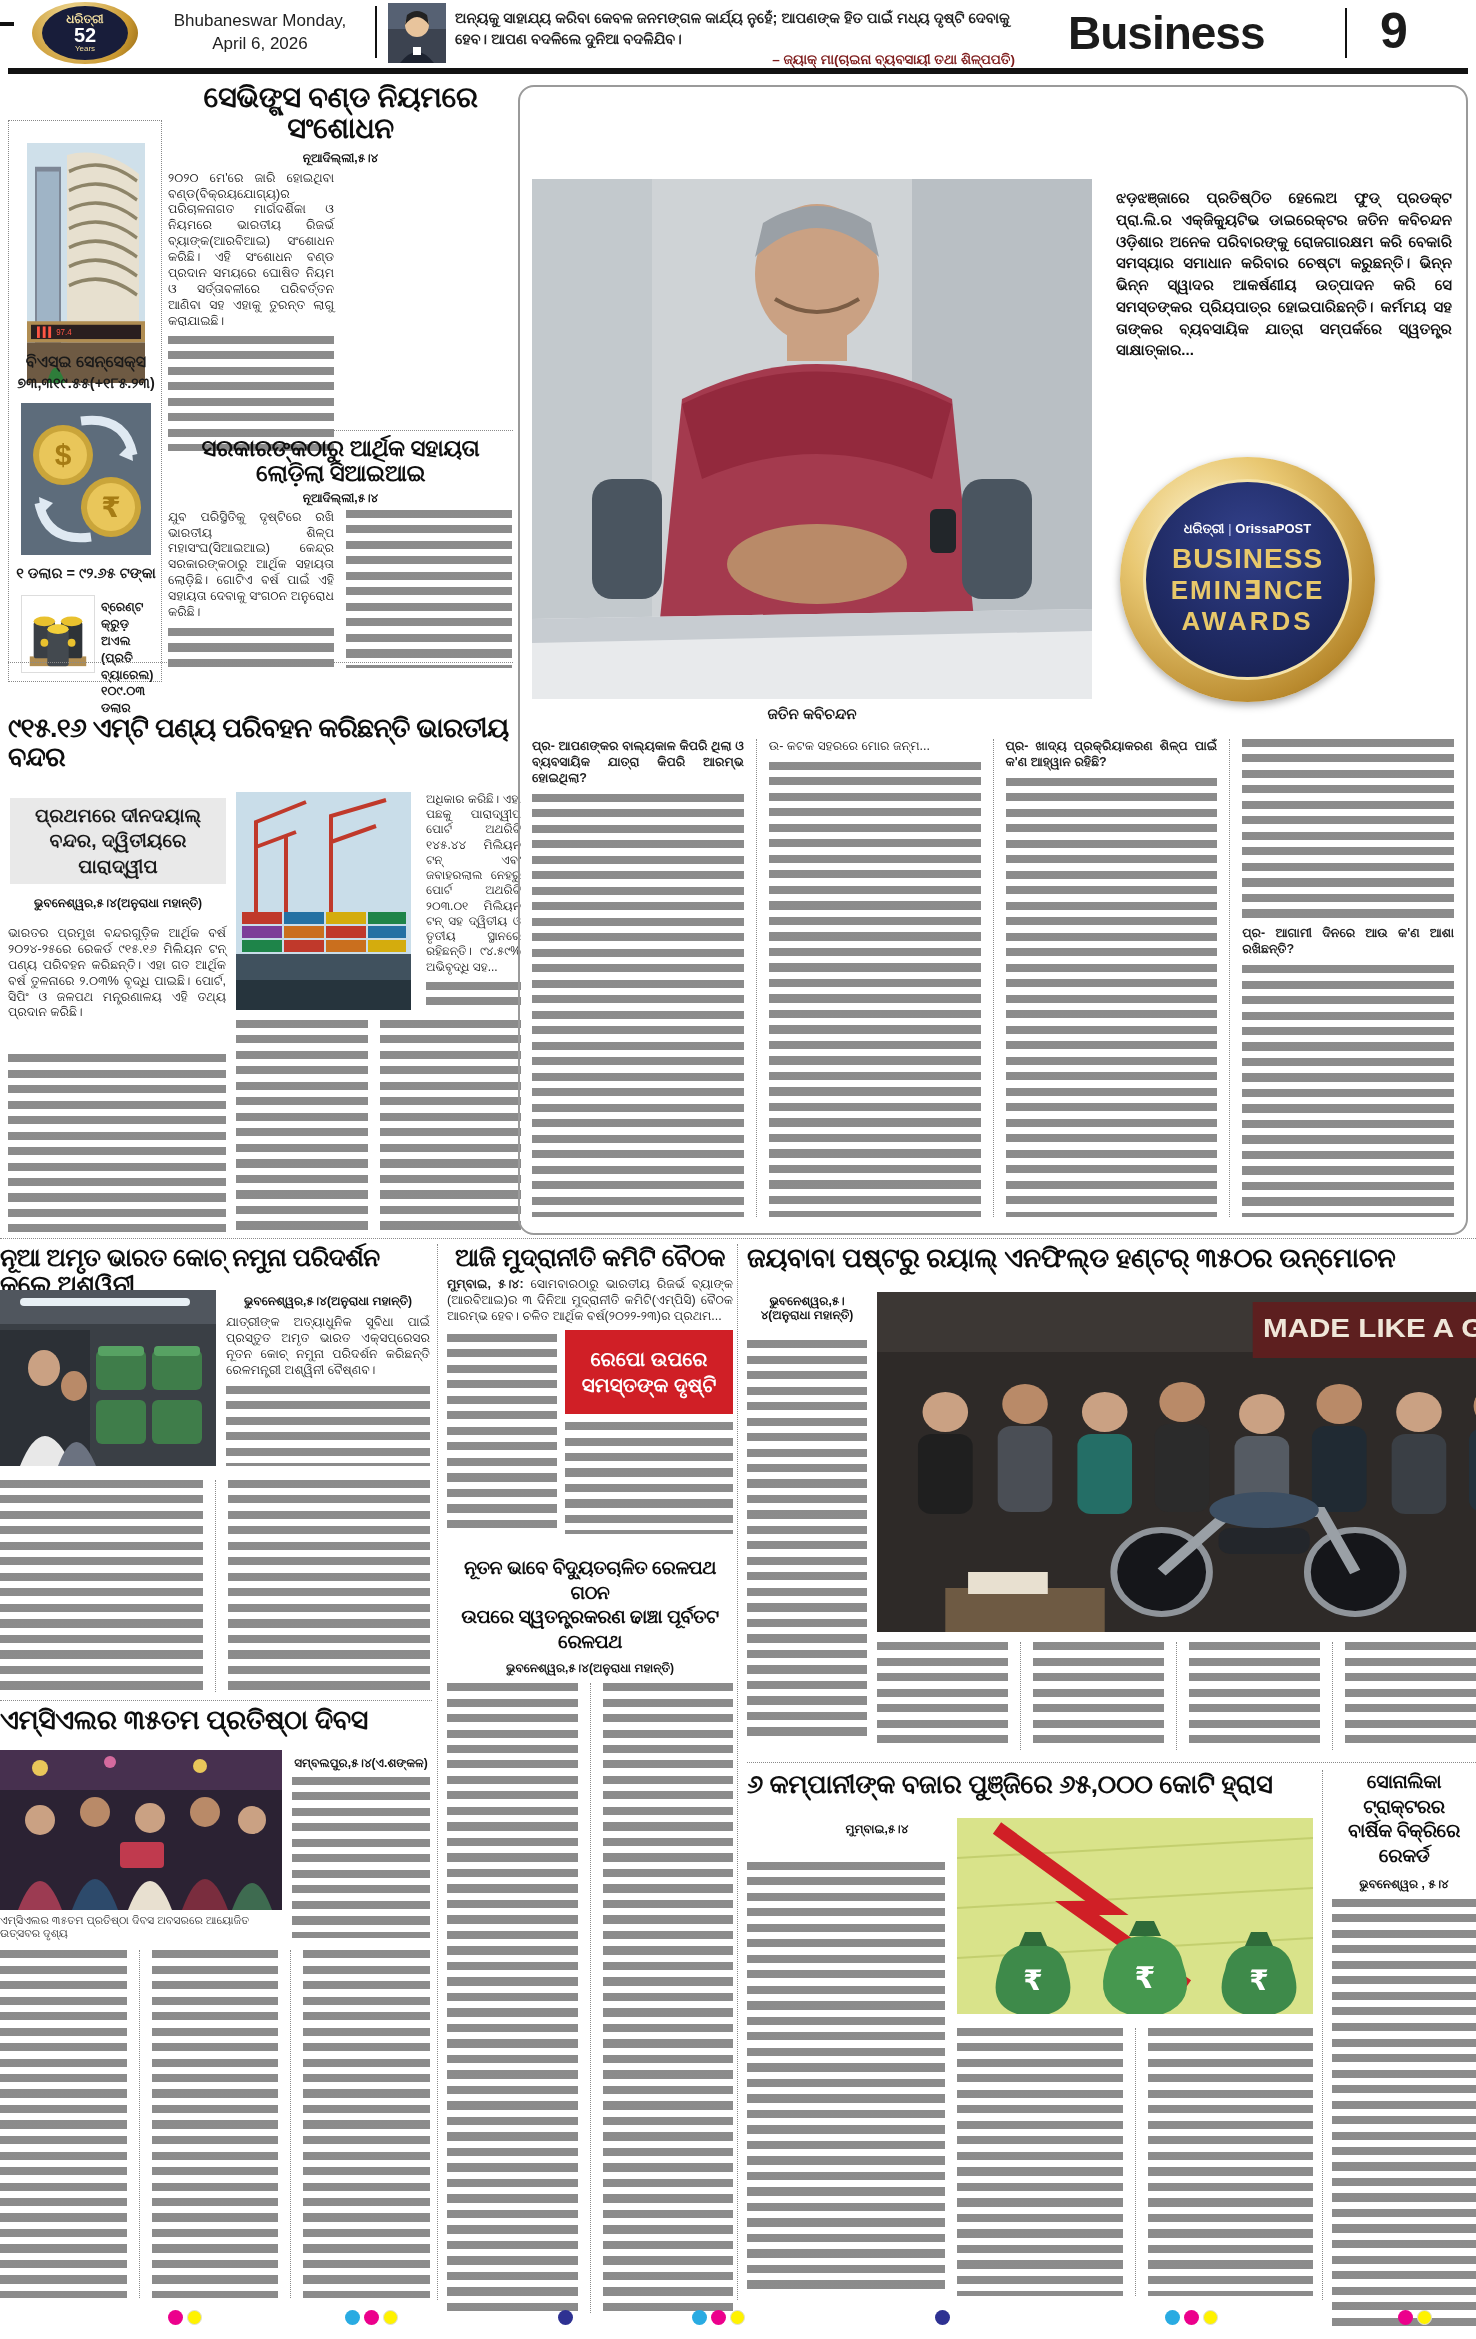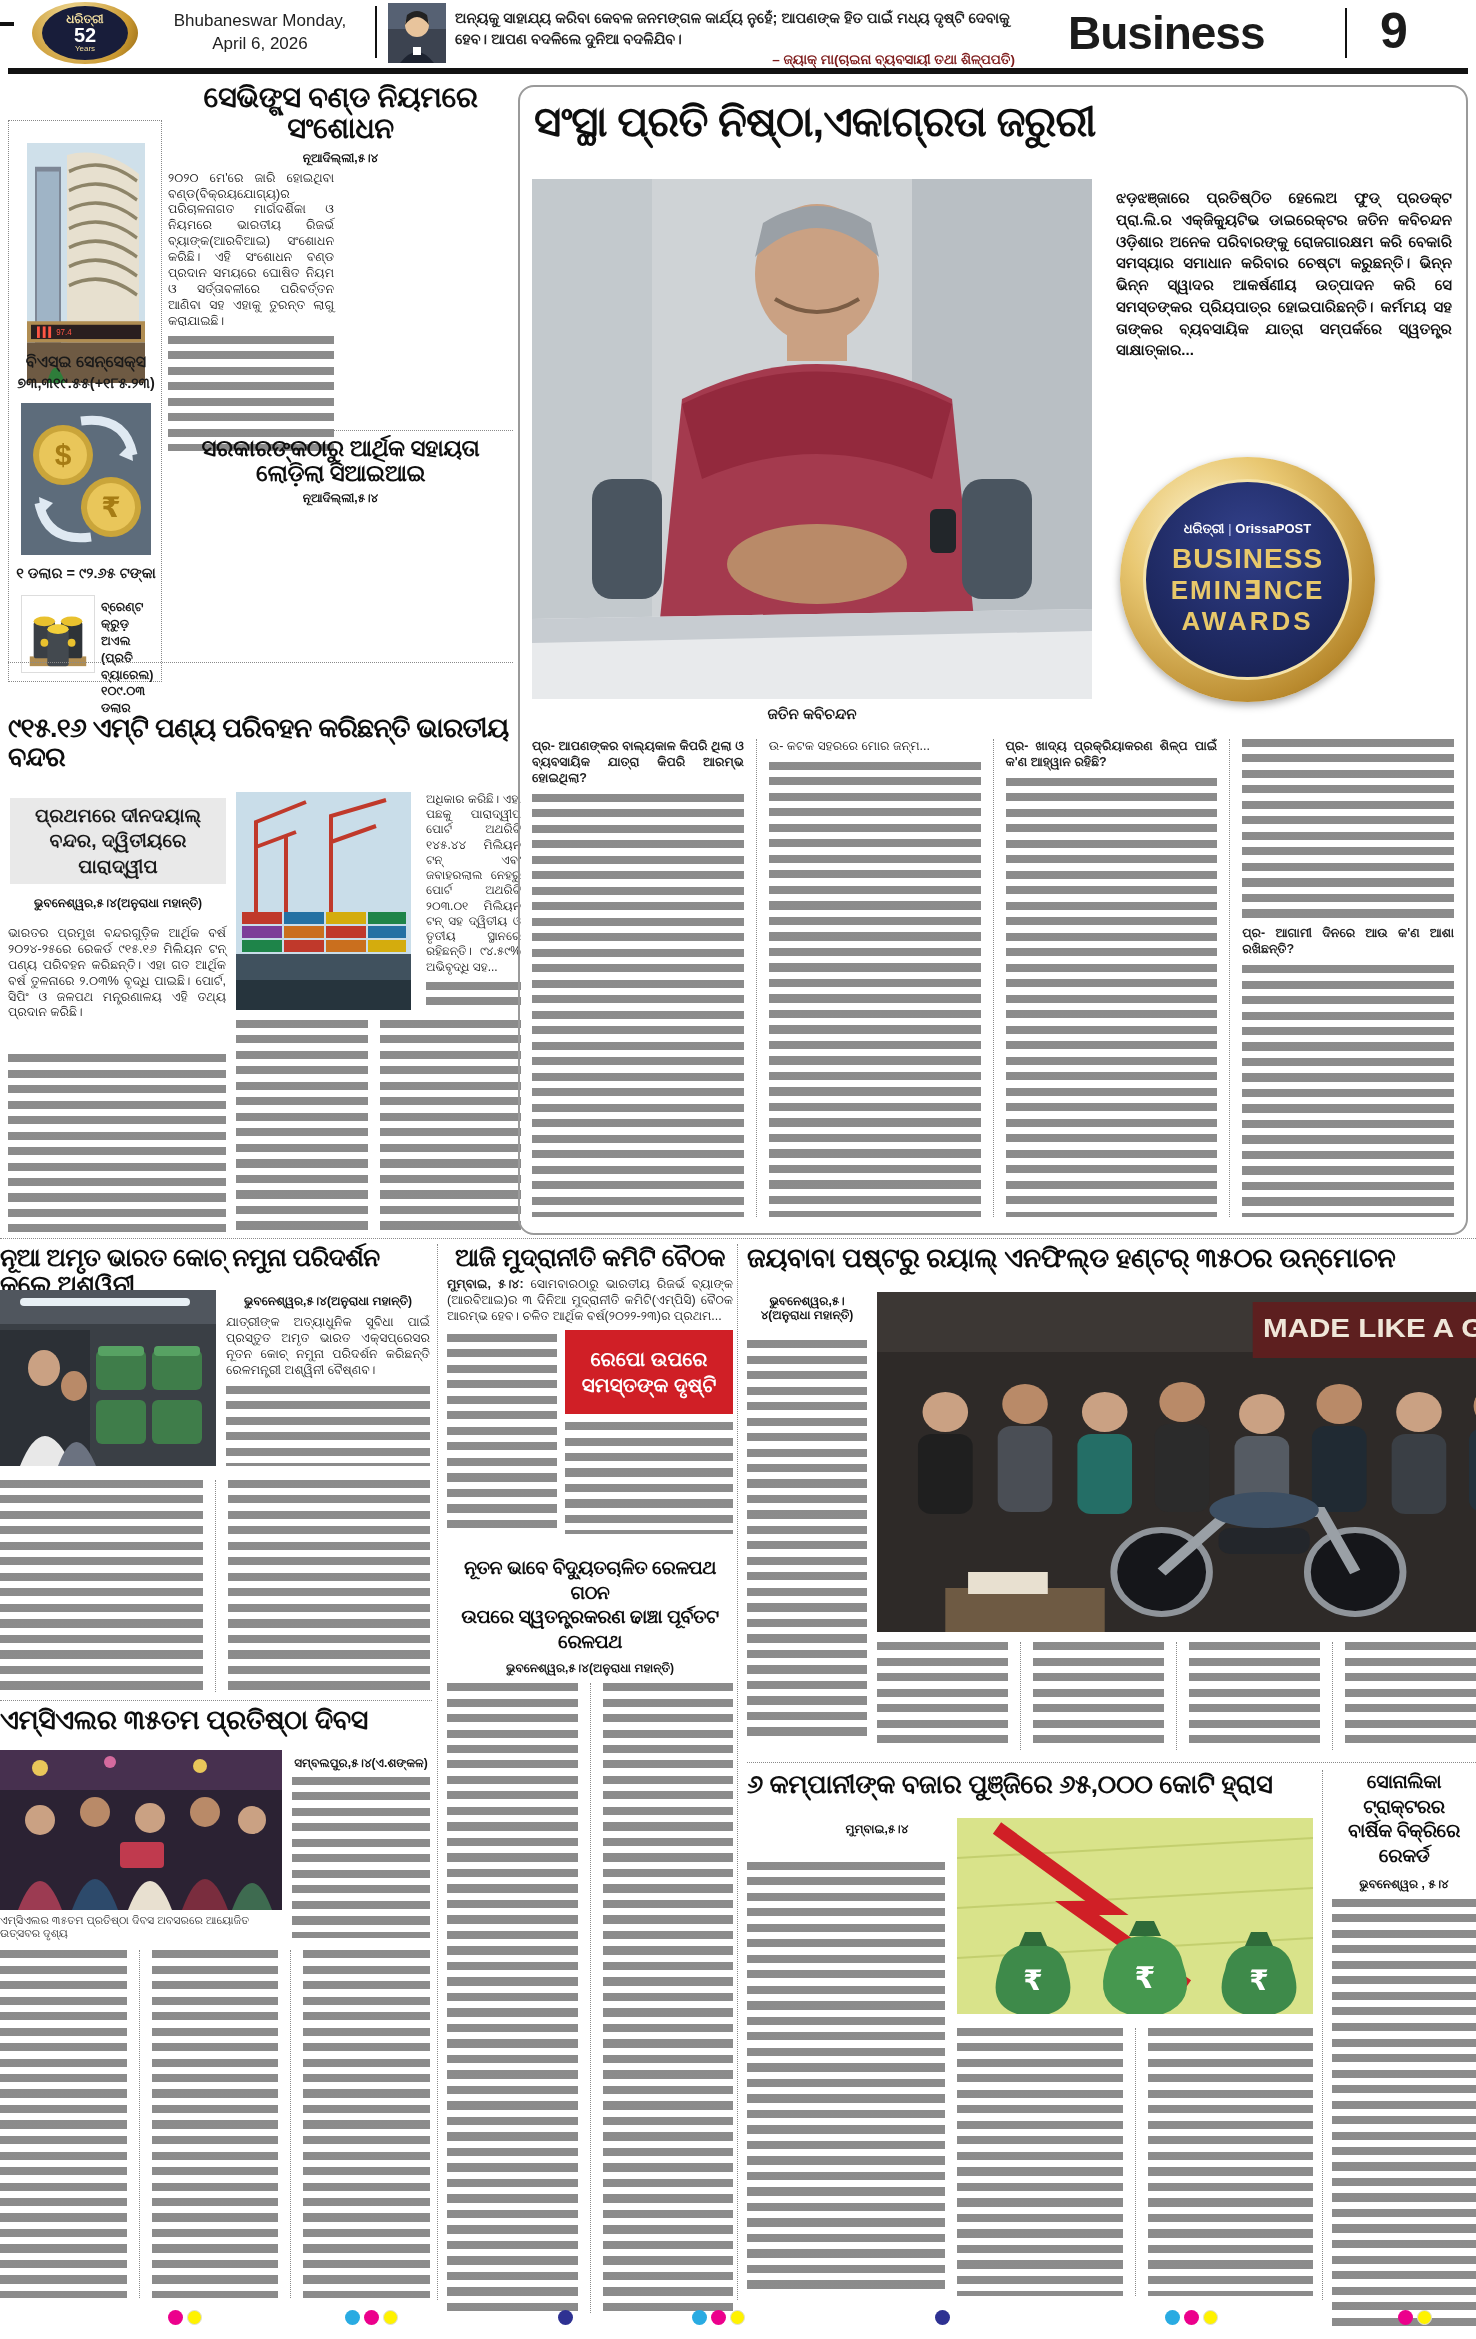--- a/index.html
+++ b/index.html
@@ -145,20 +145,29 @@
         <div class="body-txt">୨୦୨୦ ମେ'ରେ ଜାରି ହୋଇଥିବା ବଣ୍ଡ(ବିକ୍ରୟଯୋଗ୍ୟ)ର ପରିଚାଳନାଗତ ମାର୍ଗଦର୍ଶିକା ଓ ନିୟମରେ ଭାରତୀୟ ରିଜର୍ଭ ବ୍ୟାଙ୍କ(ଆରବିଆଇ) ସଂଶୋଧନ କରିଛି। ଏହି ସଂଶୋଧନ ବଣ୍ଡ ପ୍ରଦାନ ସମୟରେ ଘୋଷିତ ନିୟମ ଓ ସର୍ତ୍ତାବଳୀରେ ପରିବର୍ତ୍ତନ ଆଣିବା ସହ ଏହାକୁ ତୁରନ୍ତ ଲାଗୁ କରାଯାଇଛି।</div>
         <div class="greek"></div>
       </div>
     </div>
   </div>
 
   <div class="abs hsep" style="left:168px;top:430px;width:345px;"></div>
   <div class="abs" style="left:168px;top:436px;width:345px;height:220px;">
     <div class="hl" style="font-size:23px;text-align:center;">ସରକାରଙ୍କଠାରୁ ଆର୍ଥିକ ସହାୟତା ଲୋଡ଼ିଲା ସିଆଇଆଇ</div>
     <div class="byline" style="margin-top:5px;">ନୂଆଦିଲ୍ଲୀ,୫।୪</div>
+    <div style="display:flex;gap:12px;margin-top:5px;height:158px;">
+      <div class="col" style="width:166px;">
+        <div class="body-txt">ଯୁବ ପରିସ୍ଥିତିକୁ ଦୃଷ୍ଟିରେ ରଖି ଭାରତୀୟ ଶିଳ୍ପ ମହାସଂଘ(ସିଆଇଆଇ) କେନ୍ଦ୍ର ସରକାରଙ୍କଠାରୁ ଆର୍ଥିକ ସହାୟତା ଲୋଡ଼ିଛି। ଗୋଟିଏ ବର୍ଷ ପାଇଁ ଏହି ସହାୟତା ଦେବାକୁ ସଂଗଠନ ଅନୁରୋଧ କରିଛି।</div>
+        <div class="greek"></div>
+      </div>
+      <div class="col" style="width:166px;">
+        <div class="greek"></div>
+      </div>
+    </div>
   </div>
 
   <div class="abs hsep" style="left:8px;top:662px;width:505px;"></div>
   <div class="abs" style="left:8px;top:668px;width:505px;height:566px;">
     <div class="hl" style="font-size:27px;text-align:left;margin-top:46px;letter-spacing:-0.8px;">୯୧୫.୧୬ ଏମ୍ଟି ପଣ୍ୟ ପରିବହନ କରିଛନ୍ତି ଭାରତୀୟ ବନ୍ଦର</div>
     <div class="graybox" style="position:absolute;left:2px;top:130px;width:216px;height:86px;font-size:19px;line-height:1.35;">
       <div>ପ୍ରଥମରେ ଦୀନଦୟାଲ୍</div>
       <div>ବନ୍ଦର, ଦ୍ୱିତୀୟରେ ପାରାଦ୍ୱୀପ</div>
     </div>
     <div class="byline" style="position:absolute;left:0;top:228px;width:220px;">ଭୁବନେଶ୍ୱର,୫।୪(ଅନୁରାଧା ମହାନ୍ତି)</div>
@@ -198,21 +207,20 @@
     </div>
     <div class="col" style="position:absolute;left:228px;top:352px;width:132px;height:212px;">
       <div class="greek"></div>
     </div>
     <div class="col" style="position:absolute;left:372px;top:352px;width:141px;height:212px;">
       <div class="greek"></div>
     </div>
   </div>
 
   <div class="abs" style="left:518px;top:85px;width:950px;height:1150px;border:2px solid #9a9a9a;border-radius:16px;padding:12px 14px;">
-    <div class="hl" style="font-size:42px;letter-spacing:-1px;">ସଂସ୍ଥା ପ୍ରତି ନିଷ୍ଠା,ଏକାଗ୍ରତା ଜରୁରୀ</div>
 
     <div class="photo" style="position:absolute;left:12px;top:92px;width:560px;height:520px;">
       <svg viewBox="0 0 560 520" preserveAspectRatio="none">
         <rect width="560" height="520" fill="#cfd3d6"></rect>
         <rect x="380" y="0" width="180" height="520" fill="#b9bfc4"></rect>
         <rect x="0" y="0" width="120" height="520" fill="#c3c9cd"></rect>
         <ellipse cx="285" cy="95" rx="62" ry="70" fill="#caa183"></ellipse>
         <path d="M223 78 q62 -58 124 0 l-8 -34 q-54 -34 -108 0 z" fill="#9aa0a6"></path>
         <path d="M243 120 q42 26 84 0" stroke="#7a5c44" stroke-width="4" fill="none"></path>
         <rect x="255" y="148" width="60" height="34" fill="#caa183"></rect>

